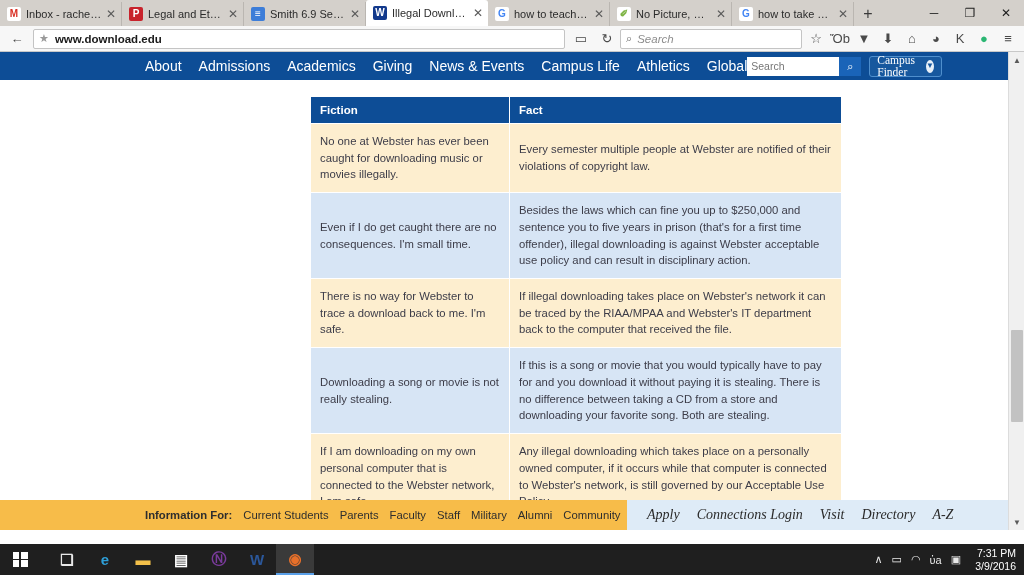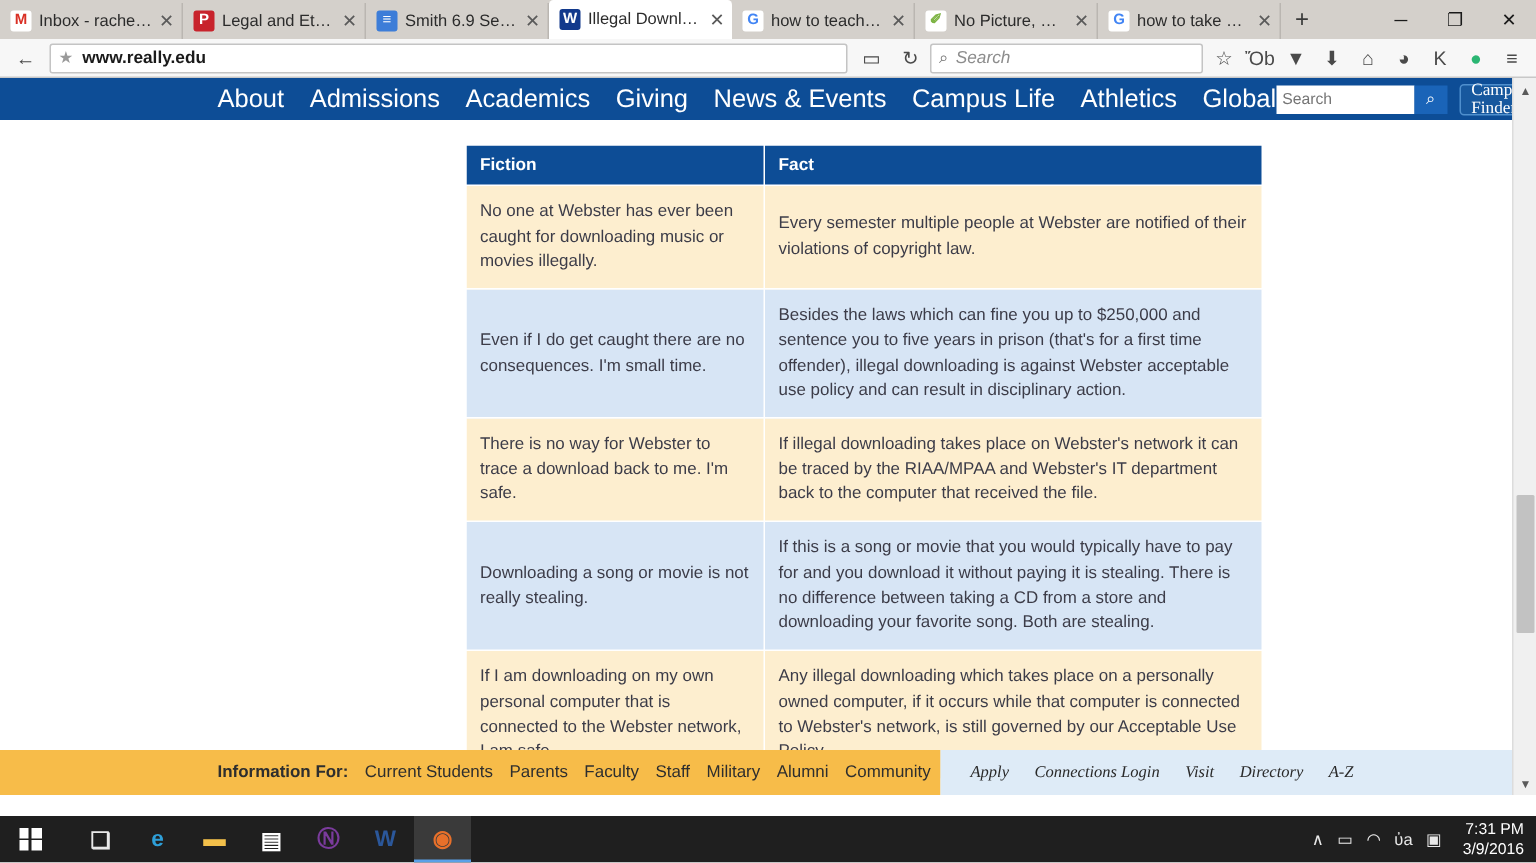--- a/index.html
+++ b/index.html
@@ -96,21 +96,21 @@
   .viewport {
     position: absolute; left: 0; top: 52px; width: 1024px; height: 478px;
     background: #ffffff; overflow: hidden;
   }
   .sitenav {
     position: absolute; left: 0; top: 0; width: 1008px; height: 28px;
     background: #0d4d96;
     display: flex; align-items: center;
   }
   .sitenav .navlinks { display: flex; align-items: center; margin-left: 145px; gap: 17px; }
-  .sitenav .navlinks span { color: #ffffff; font-size: 17px; white-space: nowrap; }
+  .sitenav .navlinks span { color: #ffffff; font-size: 14px; white-space: nowrap; }
   .sitenav .sbox {
     margin-left: auto; display: flex; align-items: stretch; height: 19px;
     margin-right: 8px;
   }
   .sitenav .sbox input {
     width: 92px; height: 19px; border: none; background: #fff;
     font-size: 10.5px; padding: 0 4px; color: #555;
     font-family: "Liberation Sans", sans-serif;
   }
   .sitenav .sbtn {
@@ -175,21 +175,21 @@
     width: 627px; background: #f7bc49; display: flex;
     align-items: center; padding-left: 145px; gap: 11px;
   }
   .footleft .ftitle { font-size: 11.3px; font-weight: bold; color: #2e2e2e; }
   .footleft span.fl { font-size: 11.3px; color: #2e2e2e; white-space: nowrap; }
   .footright {
     flex: 1 1 auto; background: #deebf7; display: flex;
     align-items: center; padding-left: 20px; gap: 17px;
   }
   .footright span {
-    font-size: 11px; color: #2a2a2a;
+    font-size: 14px; color: #2a2a2a;
     font-family: "Liberation Serif", serif; font-style: italic;
   }
 
   
   .vscroll {
     position: absolute; right: 0; top: 52px; width: 16px; height: 478px;
     background: #f0f0f0; border-left: 1px solid #dcdcdc;
   }
   .vscroll .vup, .vscroll .vdown {
     position: absolute; left: 0; width: 16px; height: 16px;
@@ -317,21 +317,21 @@
         </div>
     </div>
   </div>
 
   <div class="navbar">
     <div class="navicon">
       <span>←</span>
     </div>
     <div class="urlbar">
       <span style="margin-right:6px;color:#9a9a9a;font-size:11px;">★</span>
-      <span class="dom">www.really.edu</span>
+      <span class="dom">www.download.edu</span>
     </div>
     <div class="navicon">
       <span>▭</span>
     </div>
     <div class="navicon">
       <span>↻</span>
     </div>
     <div class="searchbar">
       <span class="mag">⌕</span>
       <span>Search</span>

